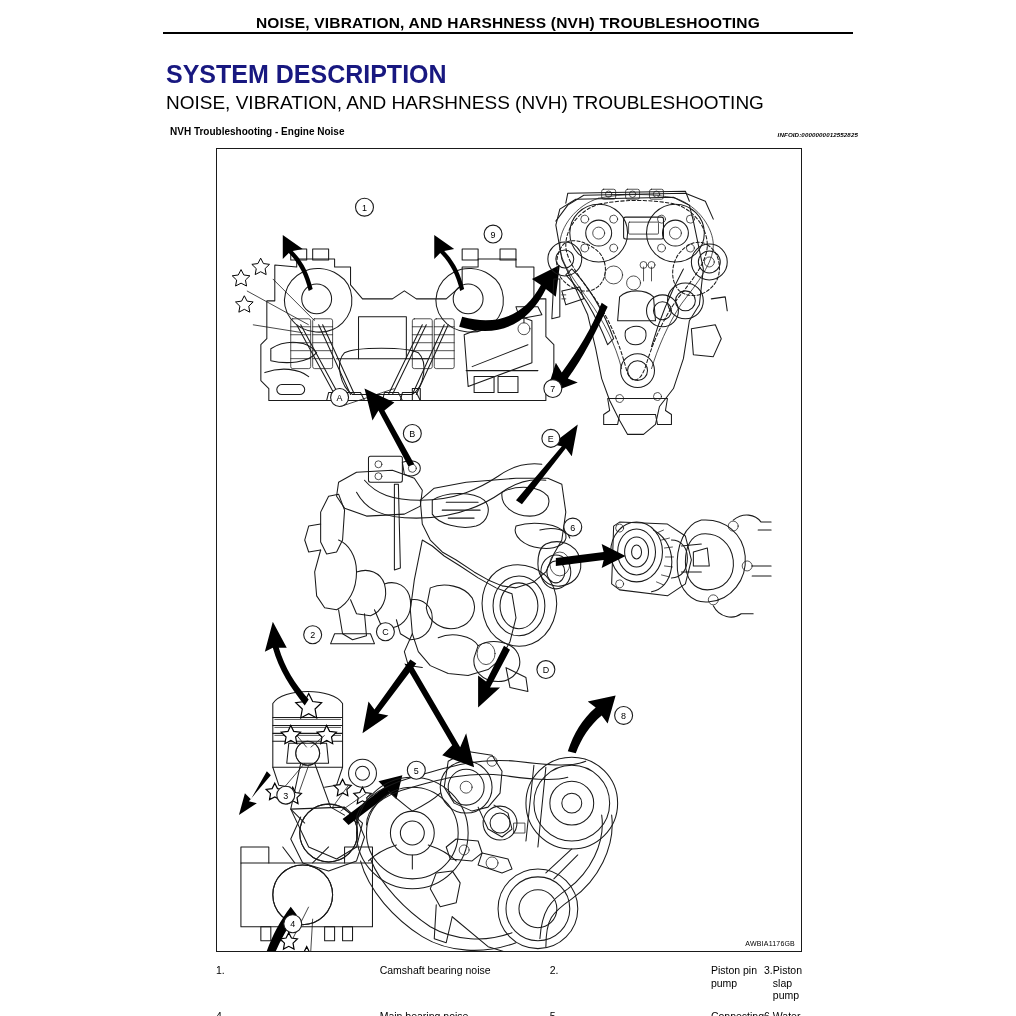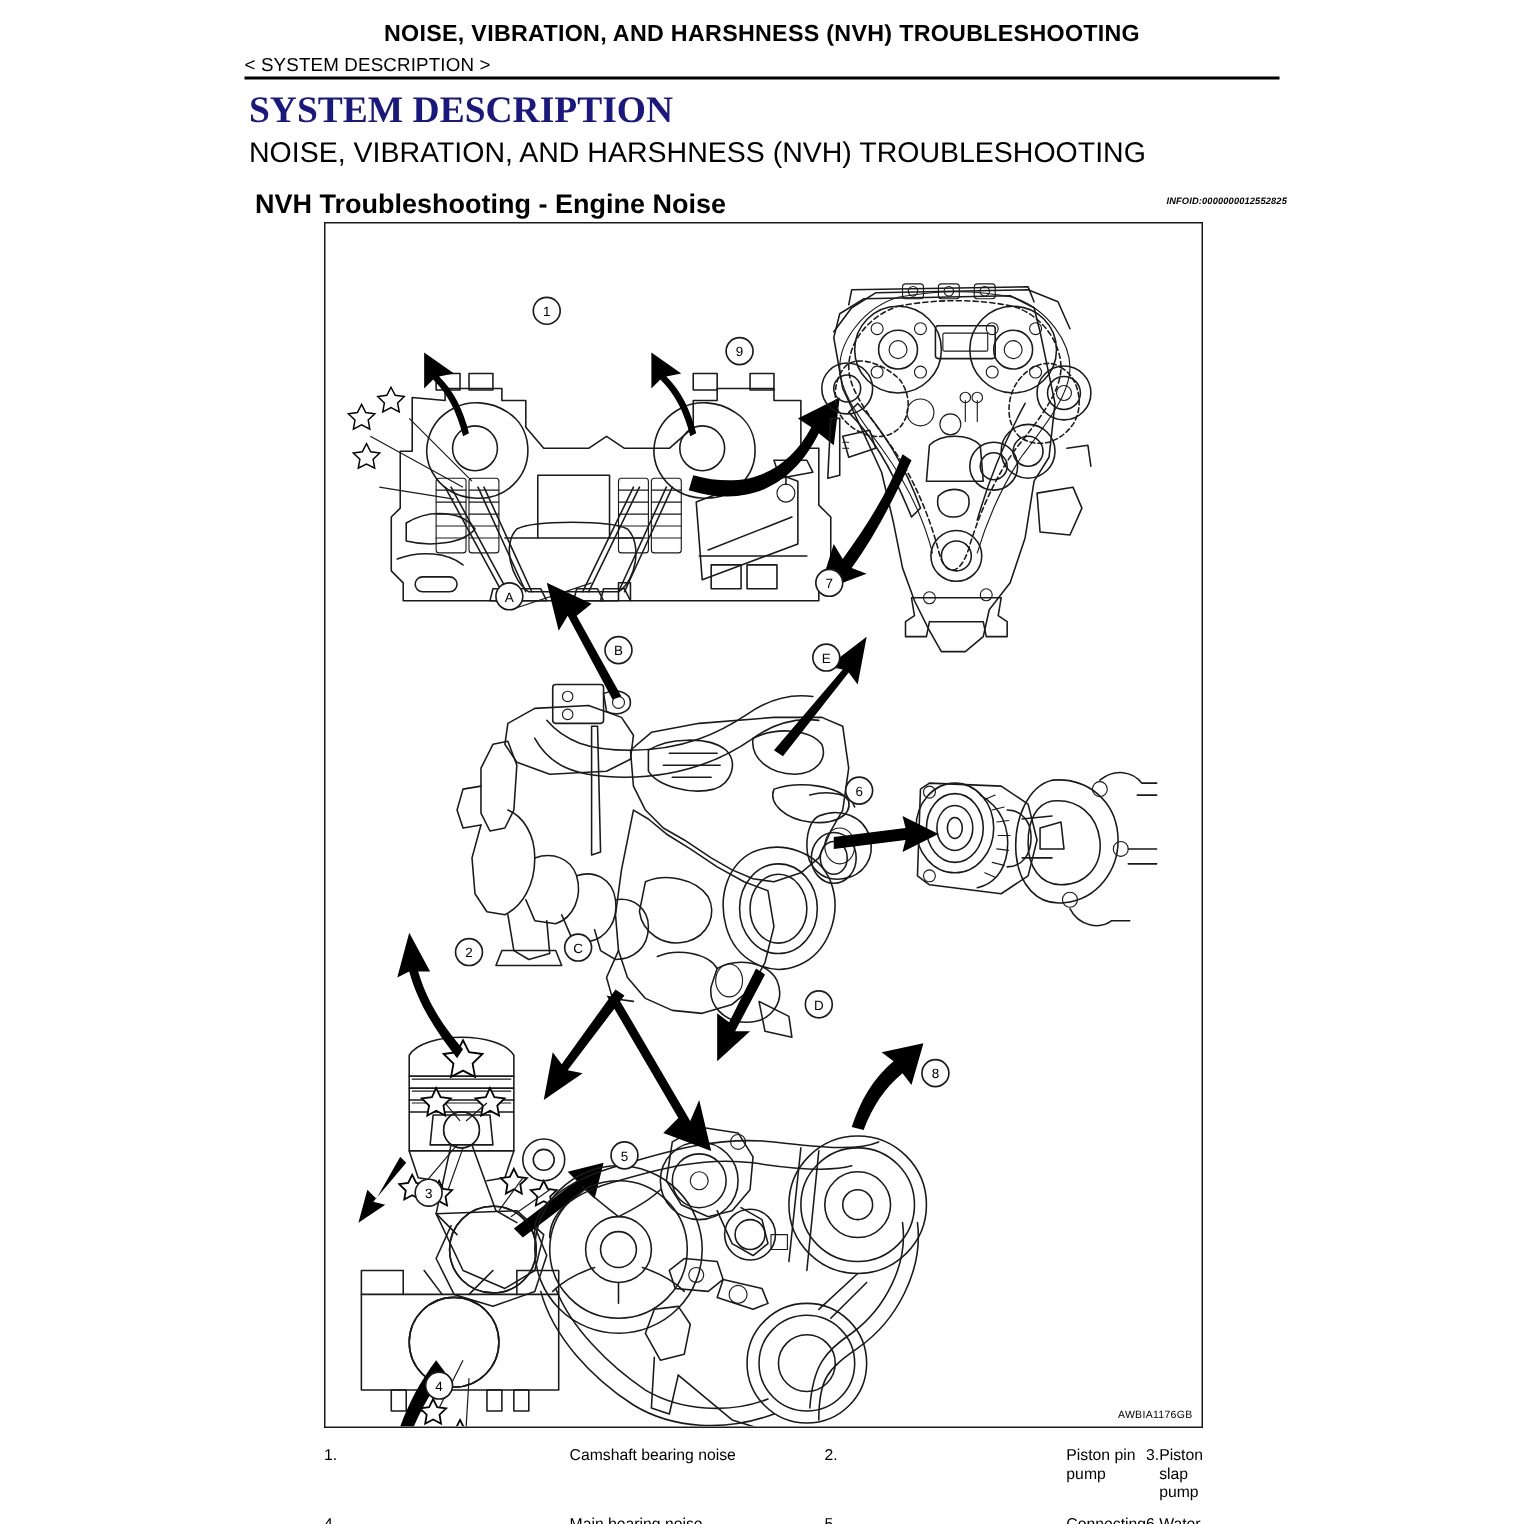--- a/index.html
+++ b/index.html
@@ -47,36 +47,35 @@
   
   #h1-title {
     position: absolute;
     left: 166px;
     top: 60px;
     font-size: 25px;
     font-weight: bold;
     color: #181880;
     letter-spacing: 0px;
     white-space: nowrap;
-    font-family: Liberation Serif, serif;
   }
   #h2-title {
     position: absolute;
     left: 166px;
     top: 92px;
     font-size: 19px;
     font-weight: normal;
     letter-spacing: 0px;
     white-space: nowrap;
   }
   #h3-title {
     position: absolute;
     left: 170px;
     top: 126px;
-    font-size: 18px;
+    font-size: 10px;
     font-weight: bold;
     white-space: nowrap;
   }
   #infoid {
     position: absolute;
     left: 700px;
     top: 131px;
     width: 158px;
     text-align: right;
     font-size: 6.2px;
@@ -122,21 +121,20 @@
   .lg-txt { padding-right: 8px; margin-top: 35px; }
   .col-a { width: 33.5%; }
   .col-b { width: 37%; }
   .col-c { width: 29.5%; }
 </style>
 </head>
 <body>
 
 <div id="page-header">
   <div id="running-title">NOISE, VIBRATION, AND HARSHNESS (NVH) TROUBLESHOOTING</div>
-  <div id="section-ref">&lt; SYSTEM DESCRIPTION &gt;</div>
   <div id="header-rule"></div>
 </div>
 
 <div id="h1-title">SYSTEM DESCRIPTION</div>
 <div id="h2-title">NOISE, VIBRATION, AND HARSHNESS (NVH) TROUBLESHOOTING</div>
 <div id="h3-title">NVH Troubleshooting - Engine Noise</div>
 <div id="infoid">INFOID:0000000012552825</div>
 
 <div id="figure-box">
   <svg id="figure-svg" viewBox="0 0 586 804" preserveAspectRatio="xMidYMid meet" xmlns="http://www.w3.org/2000/svg">

